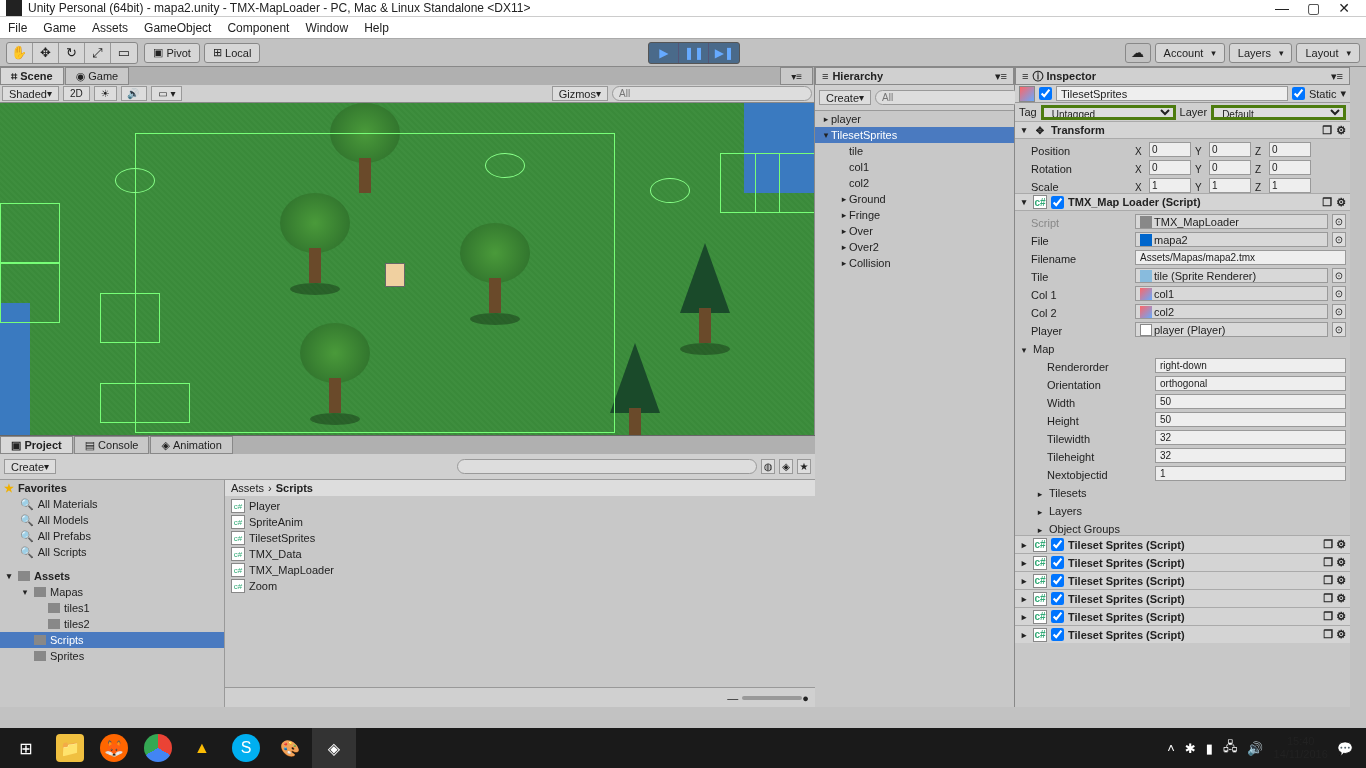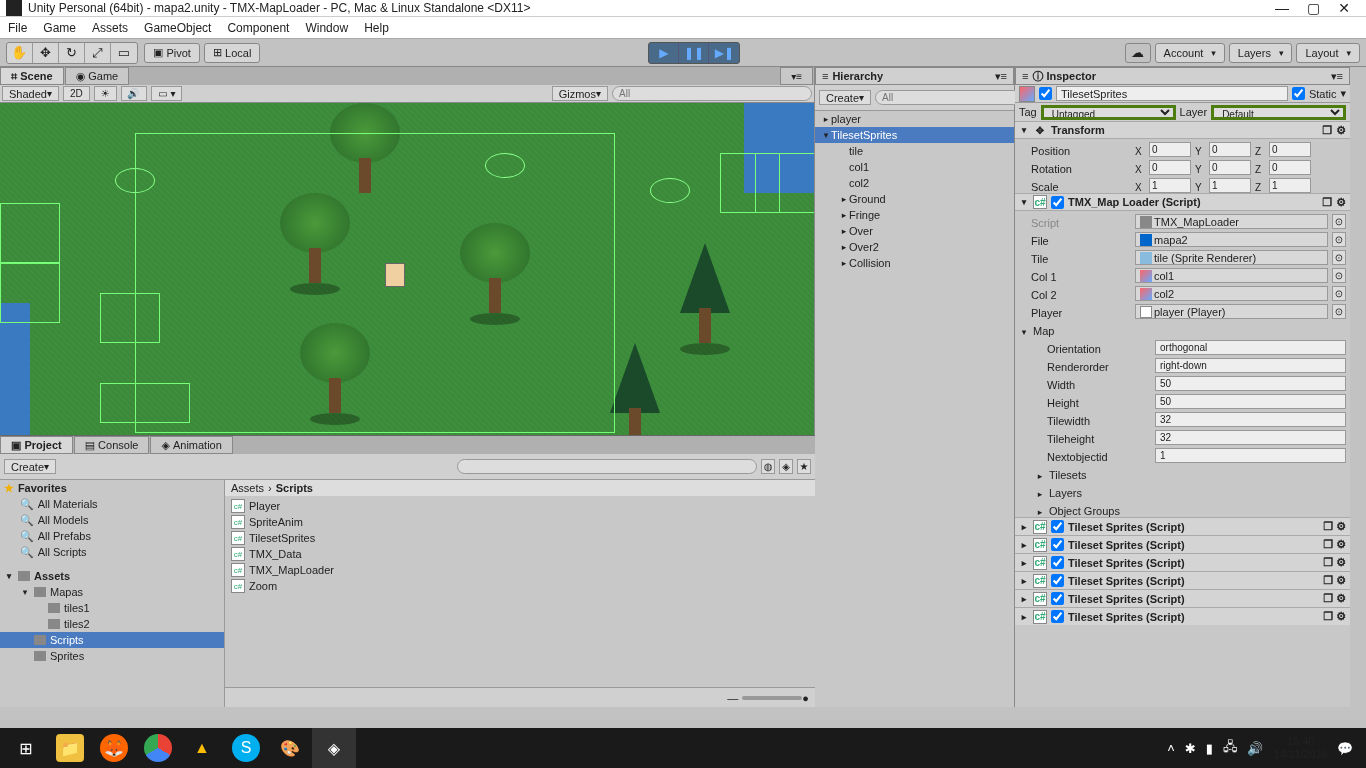--- a/index.html
+++ b/index.html
@@ -403,20 +403,24 @@
         </div>
       <div class="prop-row">
           <span class="prop-label">File</span>
           <div class="obj-field">
             <span class="obj-field-icon" style="background:#06c"></span>
             <span>mapa2</span>
           </div>
           <div class="little-btn">⊙</div>
         </div>
       <div class="prop-row">
+          <span class="prop-label">Filename</span>
+          <input class="obj-field" style="background: rgb(238, 238, 238);" value="Assets/Mapas/mapa2.tmx">
+        </div>
+      <div class="prop-row">
           <span class="prop-label">Tile</span>
           <div class="obj-field">
             <span class="obj-field-icon" style="background:#8bd"></span>
             <span>tile (Sprite Renderer)</span>
           </div>
           <div class="little-btn">⊙</div>
         </div>
       <div class="prop-row">
           <span class="prop-label">Col 1</span>
           <div class="obj-field">
@@ -440,26 +444,26 @@
             <span>player (Player)</span>
           </div>
           <div class="little-btn">⊙</div>
         </div>
       <div class="prop-row">
           <span class="expand" style="margin-left:-12px">▾</span>
           <span class="prop-label">Map</span>
         </div>
       <div id="map-props">
           <div class="prop-row">
+            <span class="prop-label-wide">Renderorder</span>
+            <input class="obj-field" style="background: rgb(238, 238, 238);" value="right-down">
+          </div>
+          <div class="prop-row">
             <span class="prop-label-wide">Orientation</span>
             <input class="obj-field" style="background: rgb(238, 238, 238);" value="orthogonal">
-          </div>
-          <div class="prop-row">
-            <span class="prop-label-wide">Renderorder</span>
-            <input class="obj-field" style="background: rgb(238, 238, 238);" value="right-down">
           </div>
           <div class="prop-row">
             <span class="prop-label-wide">Width</span>
             <input class="obj-field" style="background: rgb(238, 238, 238);" value="50">
           </div>
           <div class="prop-row">
             <span class="prop-label-wide">Height</span>
             <input class="obj-field" style="background: rgb(238, 238, 238);" value="50">
           </div>
           <div class="prop-row">

